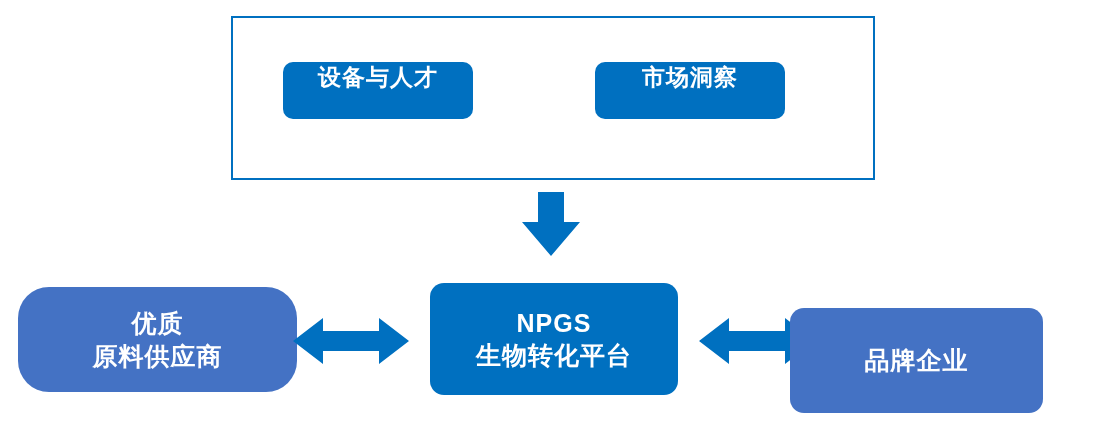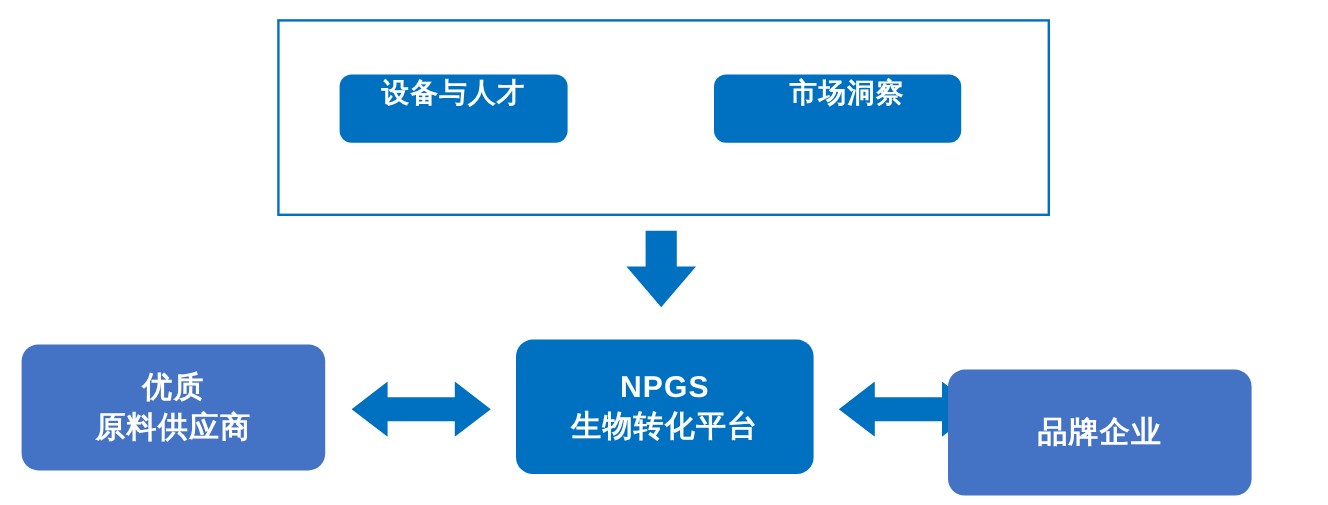--- a/index.html
+++ b/index.html
@@ -34,21 +34,21 @@
     background: #0070C0;
     border-radius: 10px;
     color: #ffffff;
     font-weight: bold;
     font-size: 23px;
     display: flex;
     justify-content: center;
     letter-spacing: 1px;
   }
   .pill.btn1 { left: 50px; top: 44px; }
-  .pill.btn2 { left: 362px; top: 44px; padding-left: 16px; }
+  .pill.btn2 { left: 362px; top: 44px; }
 
   
   .down-arrow {
     position: absolute;
     left: 522px;
     top: 192px;
     width: 58px;
     height: 64px;
   }
   .down-arrow polygon { fill: #0070C0; }
@@ -64,21 +64,21 @@
     display: flex;
     align-items: center;
     justify-content: center;
     text-align: center;
     white-space: pre-line;
     letter-spacing: 1px;
   }
   .big-node.light { background: #4472C4; }
   .big-node.dark  { background: #0070C0; }
 
-  .big-node.supplier { left: 18px;  top: 287px; width: 253px; height: 105px; }
+  .big-node.supplier { left: 18px;  top: 287px; width: 279px; height: 105px; border-radius: 31px; }
   .big-node.platform { left: 430px; top: 283px; width: 248px; height: 112px; }
   .big-node.brand    { left: 790px; top: 287px; width: 253px; height: 105px; margin-top: 21px; }
 
   
   .h-arrow {
     position: absolute;
     top: 318px;
     width: 116px;
     height: 46px;
   }

